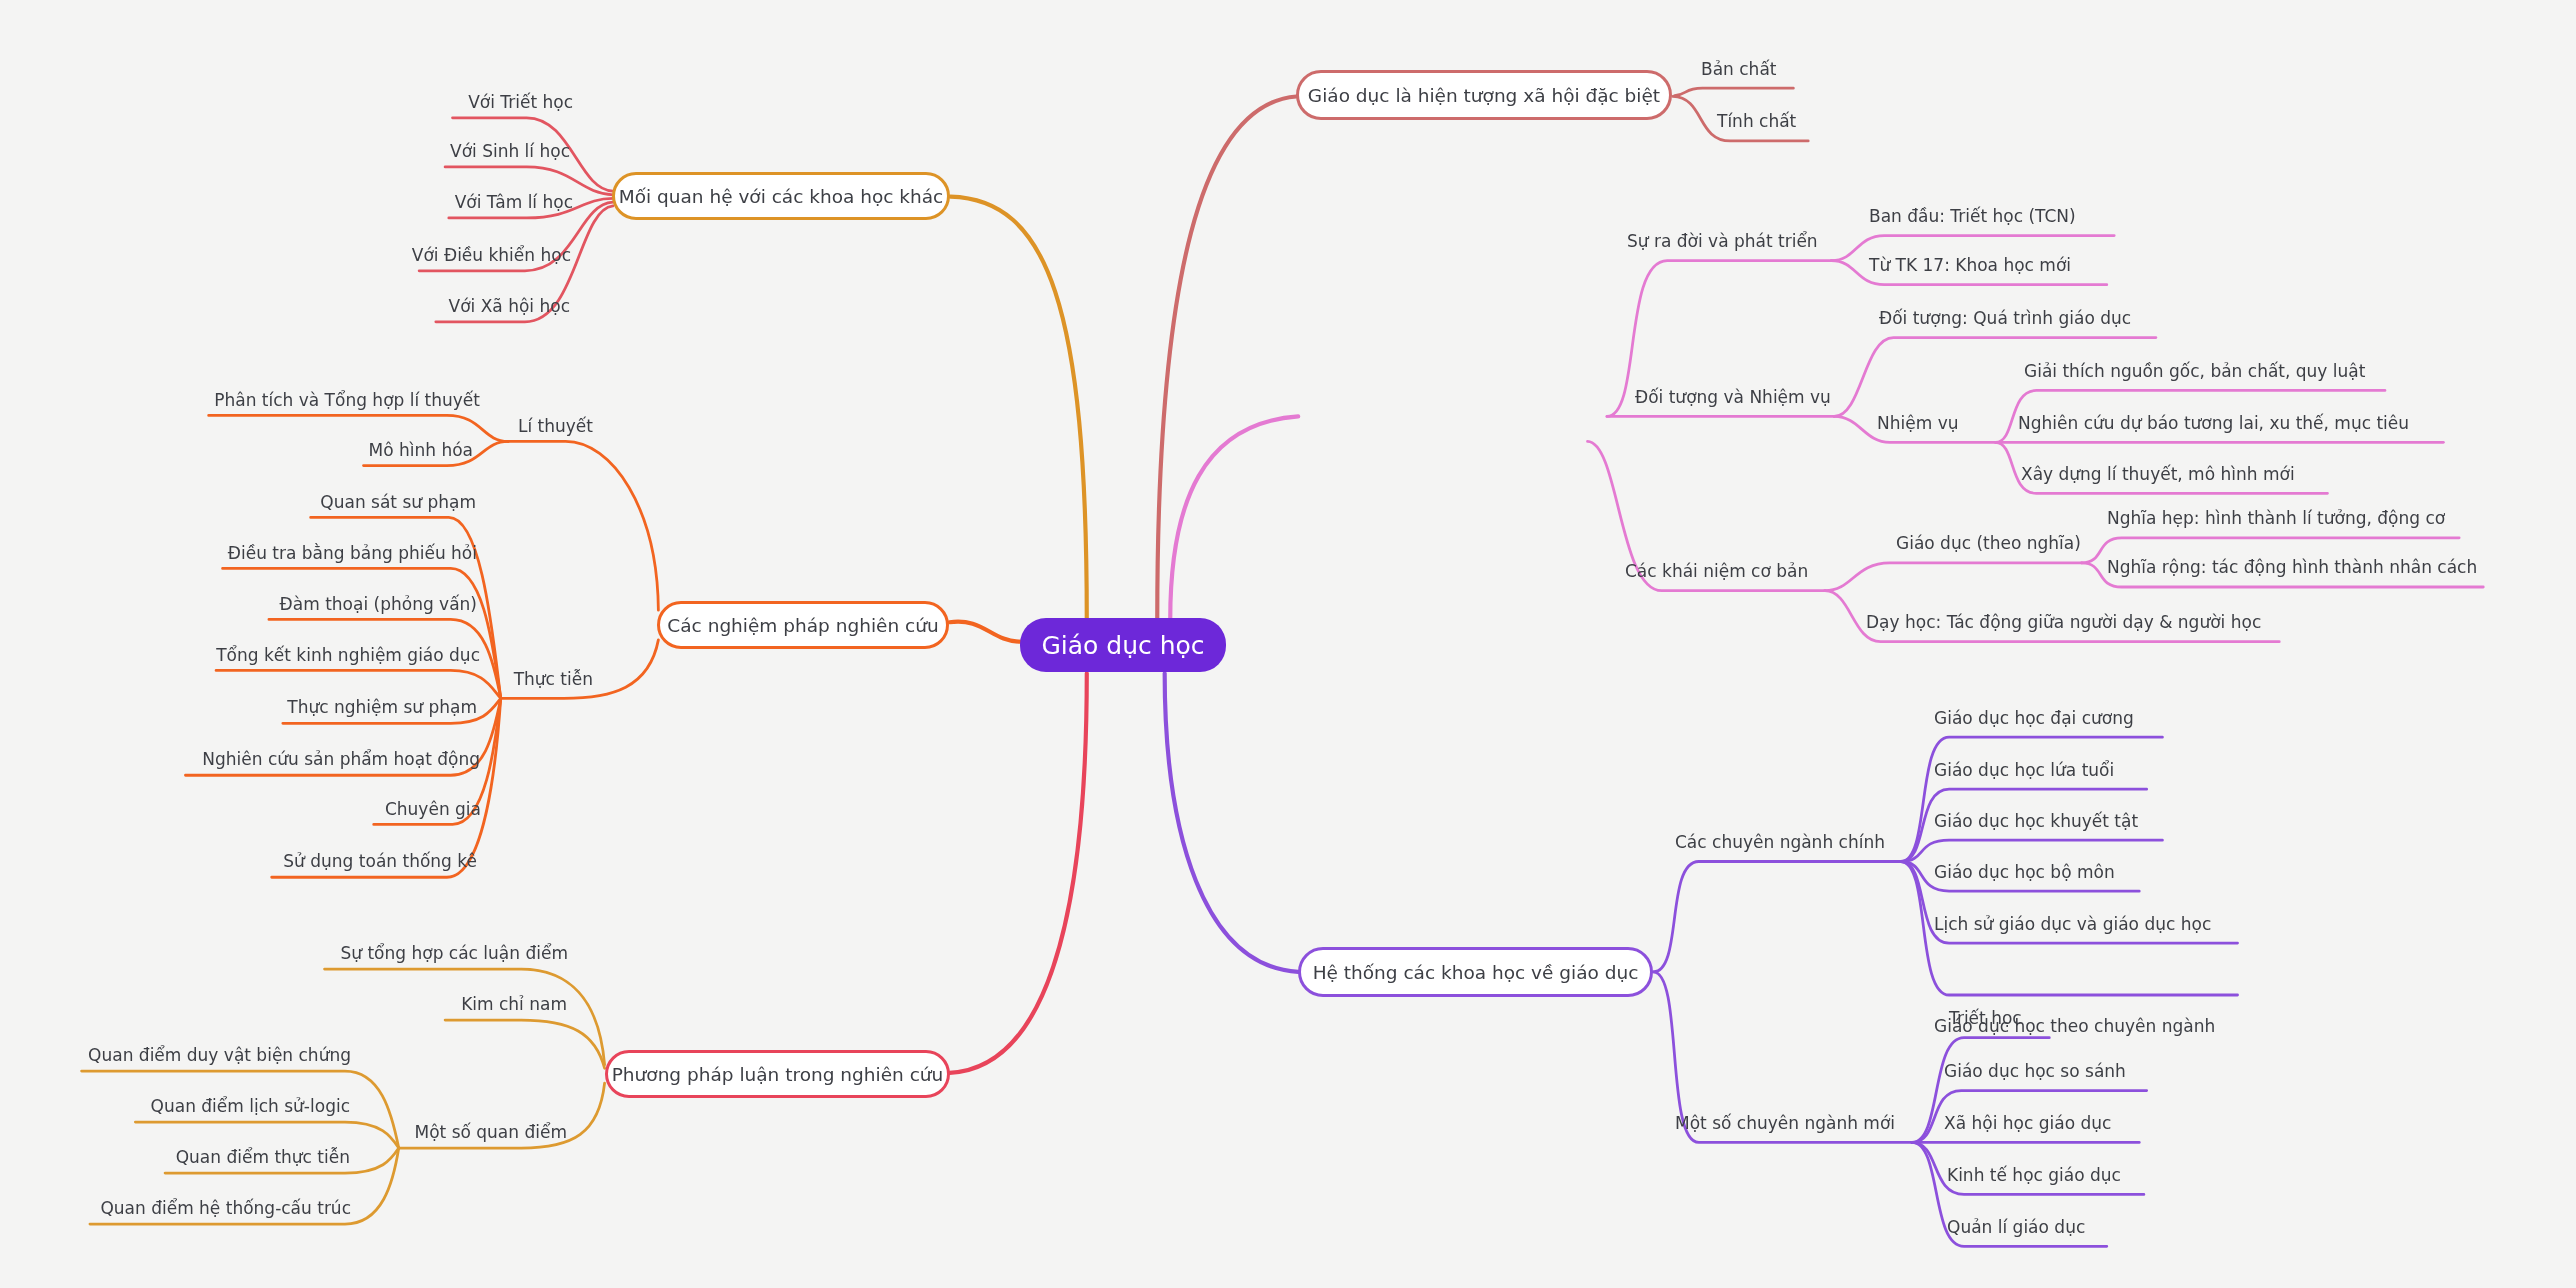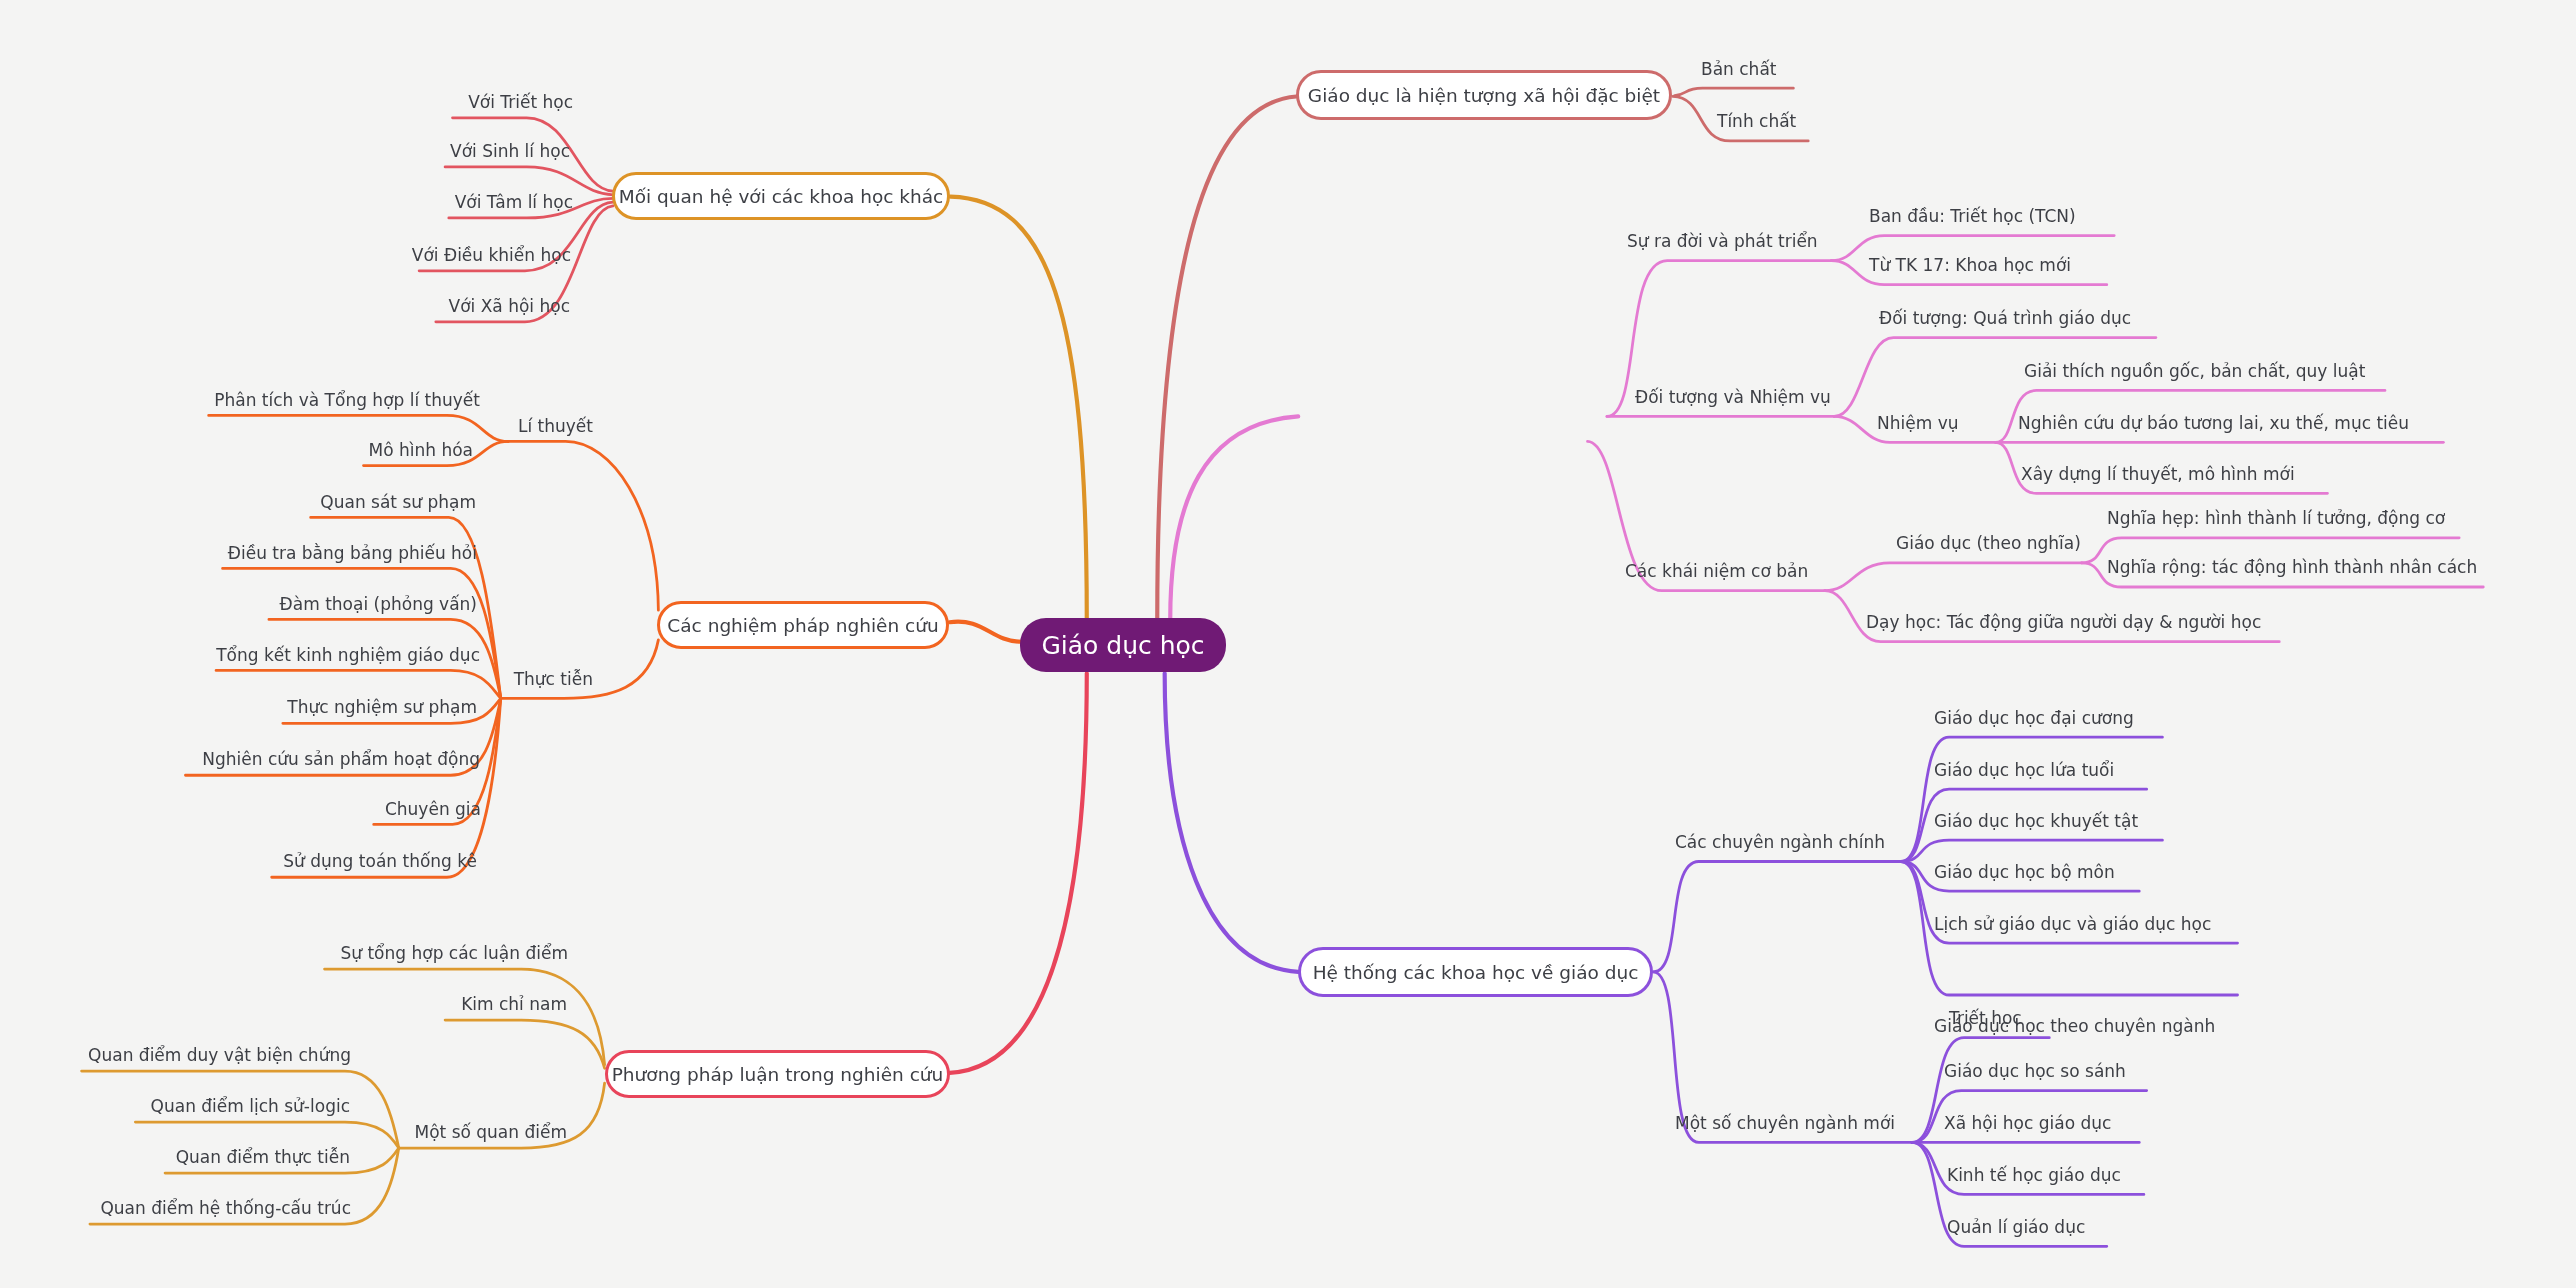--- a/index.html
+++ b/index.html
@@ -93,21 +93,21 @@
       <path d="M 350,1045 L 562,1045 C 614,1045 646,1078 652,1148" stroke="#dd9a30"></path>
       <path d="M 480,1100 L 562,1100 C 616,1100 642,1114 652,1152" stroke="#dd9a30"></path>
       <path d="M 430,1238 L 562,1238 C 618,1238 646,1222 652,1168" stroke="#dd9a30"></path>
       <path d="M 88,1155 L 372,1155 C 410,1155 422,1198 430,1238" stroke="#dd9a30"></path>
       <path d="M 146,1210 L 372,1210 C 412,1210 422,1226 430,1238" stroke="#dd9a30"></path>
       <path d="M 178,1265 L 372,1265 C 412,1265 422,1250 430,1238" stroke="#dd9a30"></path>
       <path d="M 97,1320 L 372,1320 C 412,1320 424,1276 430,1238" stroke="#dd9a30"></path>
     </g>
   </svg>
 
-  <div class="node root" style="left: 1020px; top: 618px; width: 206px; height: 54px; background: #701a75; color: rgb(255, 255, 255);">Giáo dục học</div>
+  <div class="node root" style="left: 1020px; top: 618px; width: 206px; height: 54px; background: #6d28d9; color: rgb(255, 255, 255);">Giáo dục học</div>
   <div class="node" style="left: 1296px; top: 70px; width: 376px; height: 50px; border-color: rgb(205, 107, 107);">Giáo dục là hiện tượng xã hội đặc biệt</div>
   <div class="node" style="left: 1298px; top: 947px; width: 355px; height: 50px; border-color: rgb(140, 80, 220);">Hệ thống các khoa học về giáo dục</div>
   <div class="node" style="left: 612px; top: 172px; width: 338px; height: 48px; border-color: rgb(221, 147, 38);">Mối quan hệ với các khoa học khác</div>
   <div class="node" style="left: 657px; top: 601px; width: 292px; height: 48px; border-color: rgb(242, 100, 32);">Các nghiệm pháp nghiên cứu</div>
   <div class="node" style="left: 605px; top: 1050px; width: 345px; height: 48px; border-color: rgb(232, 68, 90);">Phương pháp luận trong nghiên cứu</div>
 
   <div class="lbl" style="left:1701px;top:57px;">Bản chất</div>
   <div class="lbl" style="left:1717px;top:109px;">Tính chất</div>
 
   <div class="lbl" style="left:1627px;top:229px;">Sự ra đời và phát triển</div>

